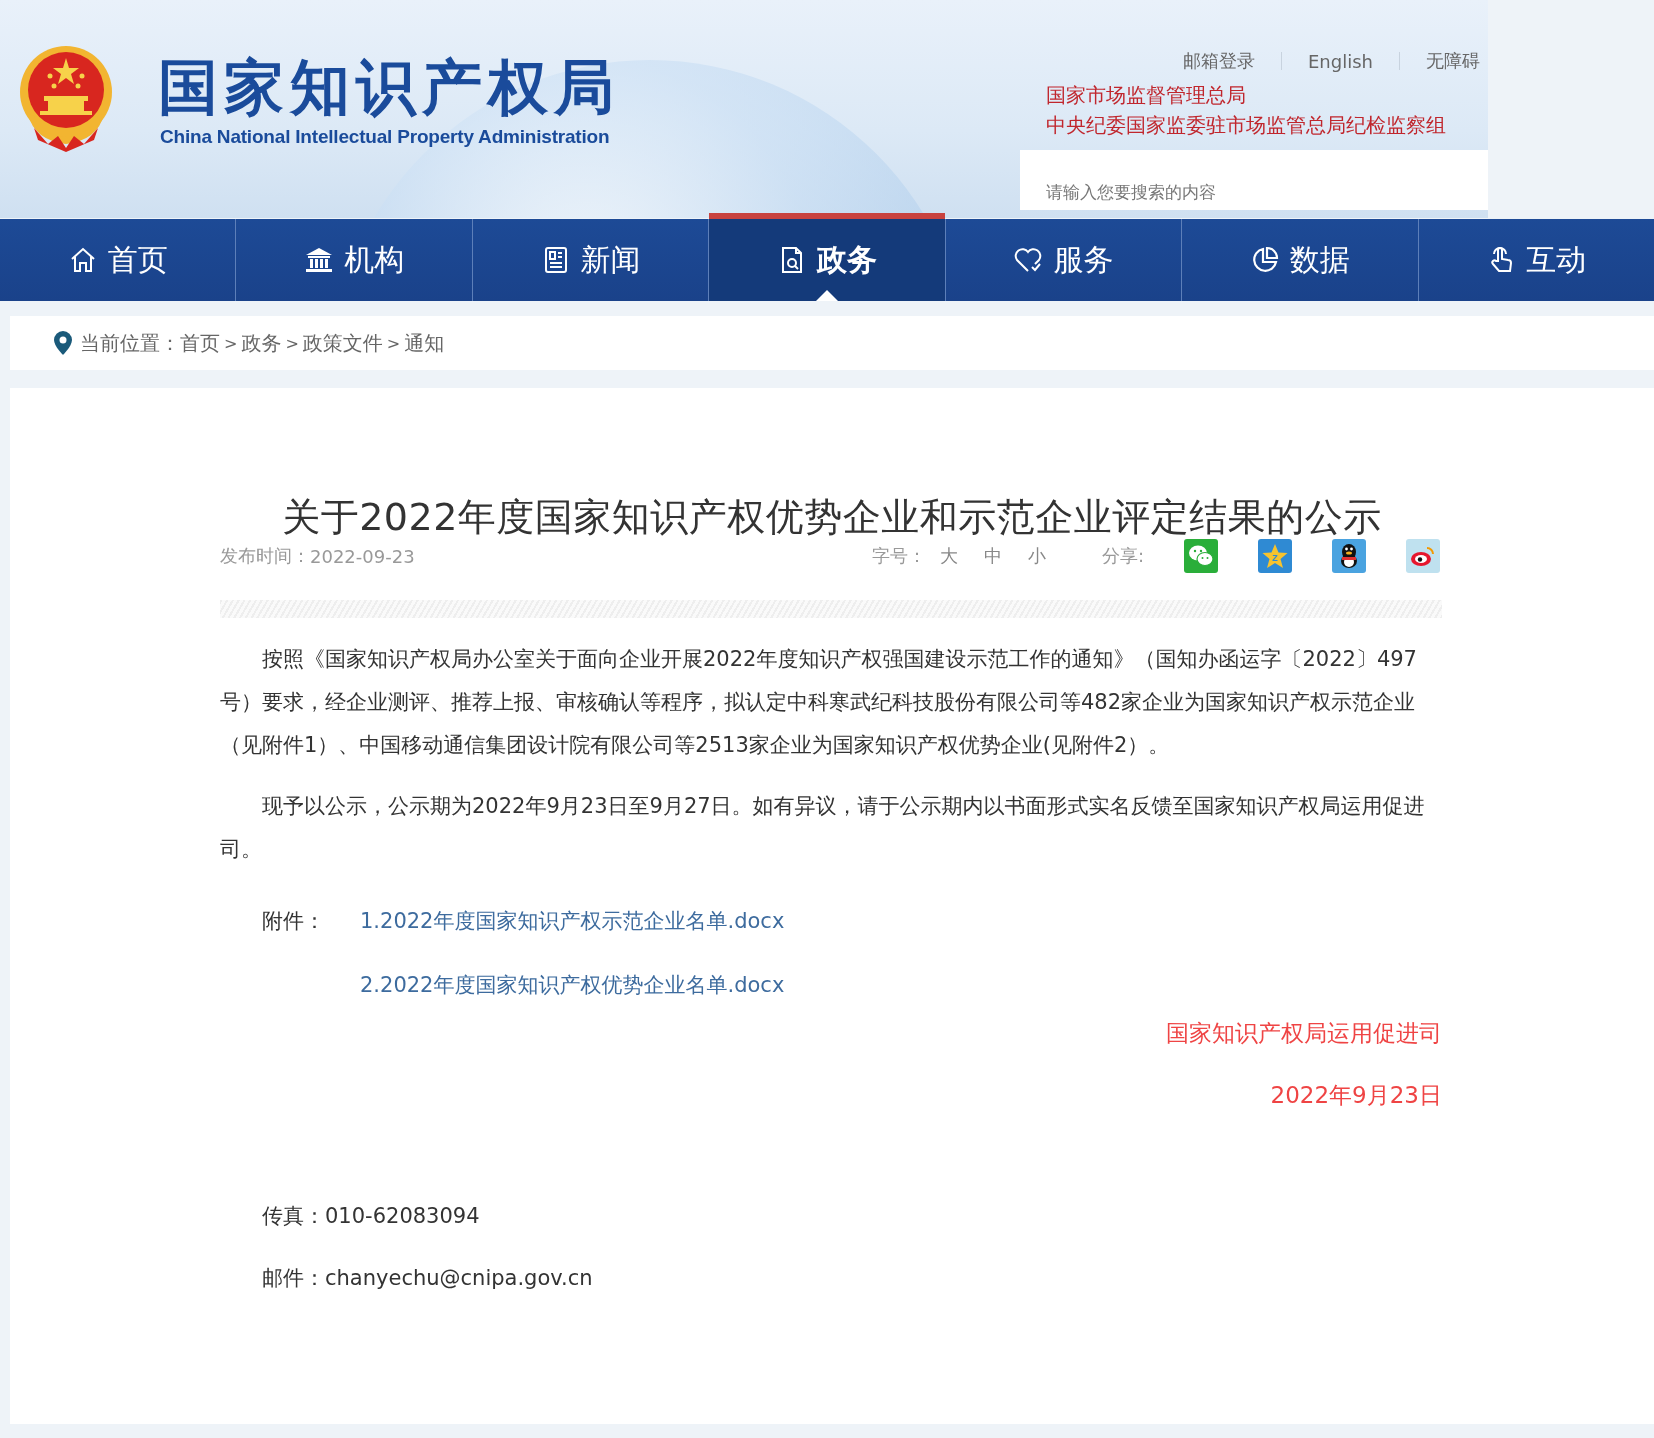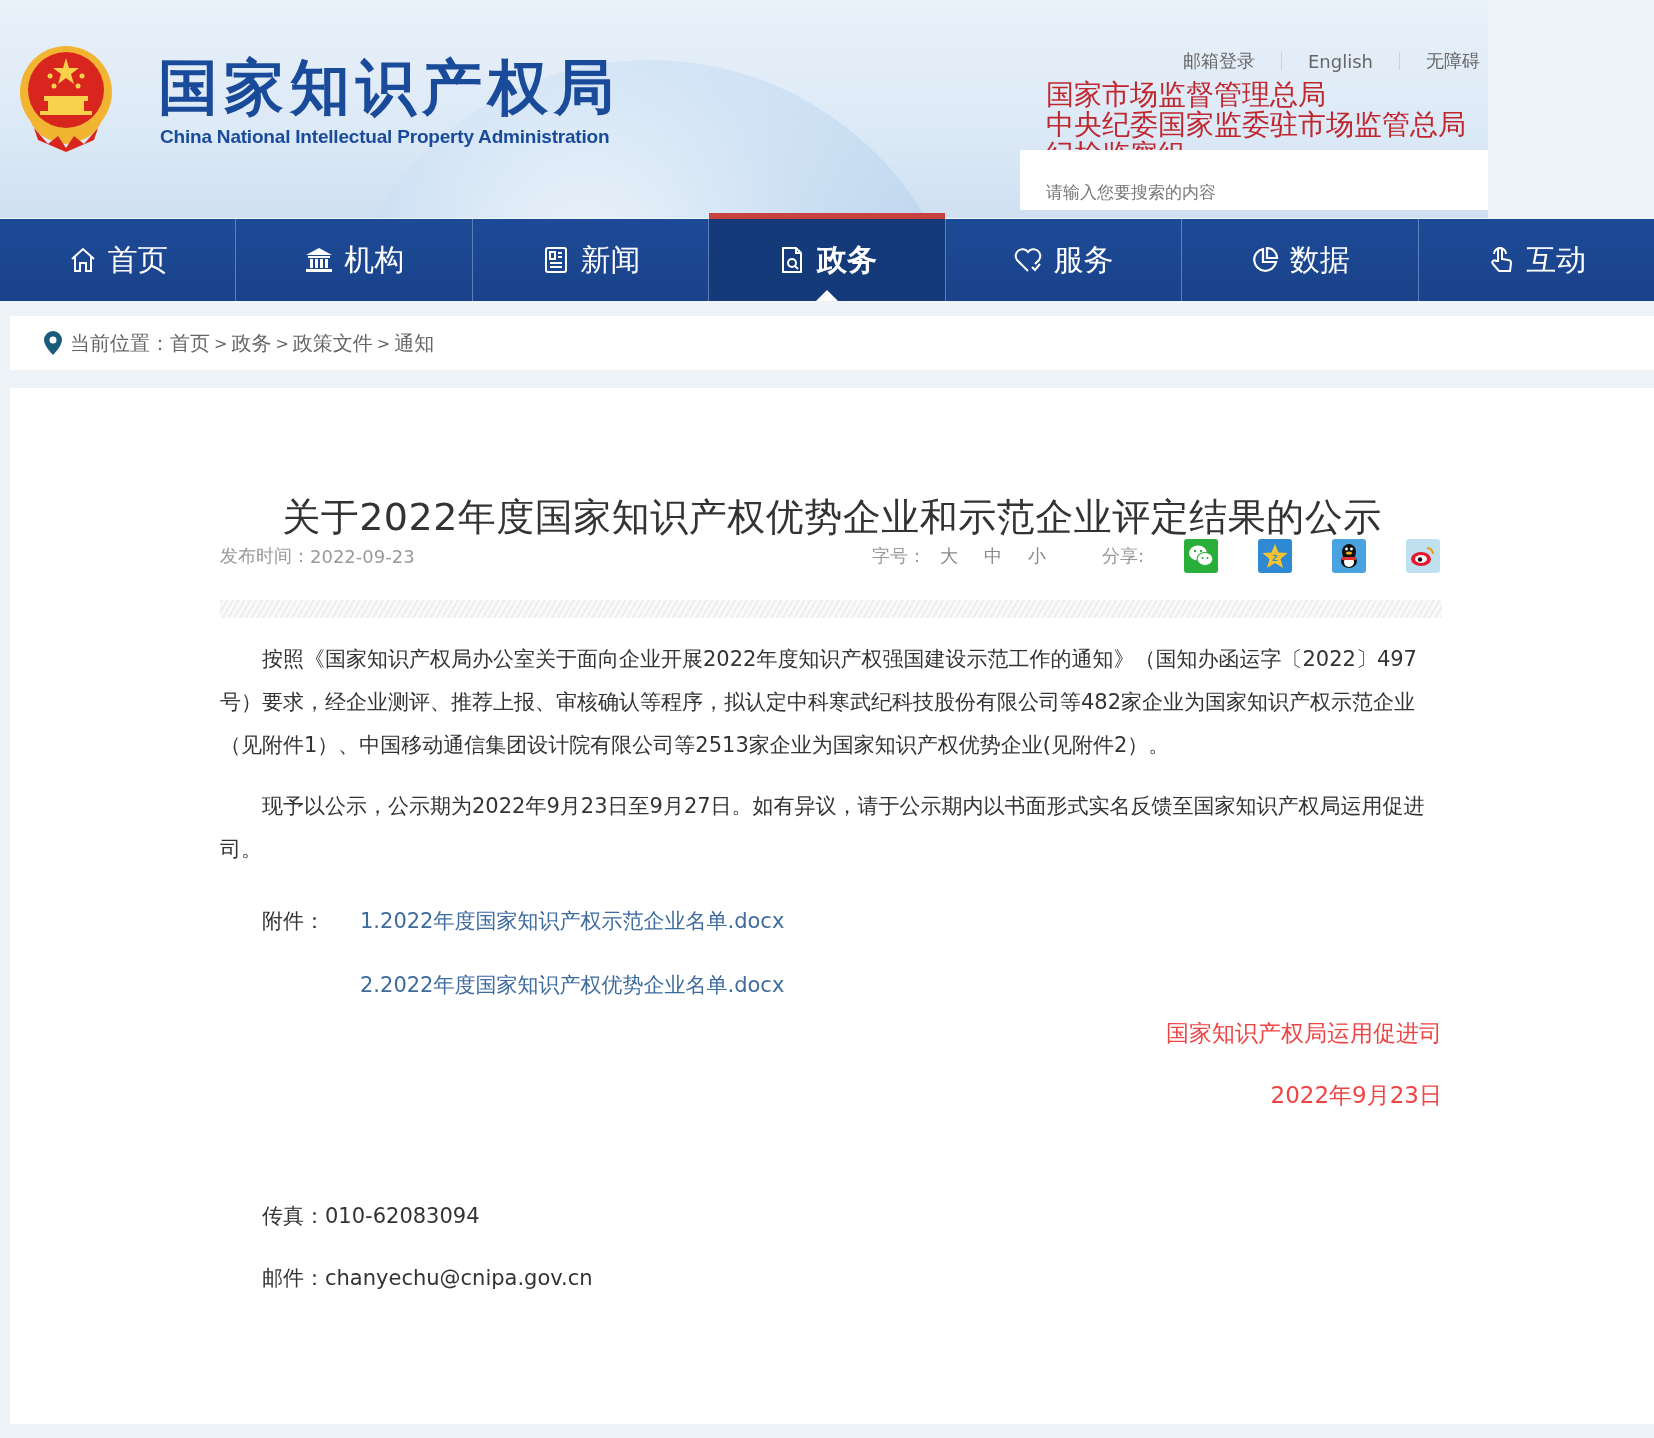--- a/index.html
+++ b/index.html
@@ -38,21 +38,21 @@
   }
   .top-links {
     position: absolute; right: 0; top: 48px; height: 26px;
     display: flex; align-items: center; font-size: 18px; color: #666;
   }
   .top-links .link { padding: 0 26px; }
   .top-links .link:last-child { padding-right: 8px; }
   .top-links .sep { width: 1px; height: 18px; background: #c8d3df; }
   .org-links {
     position: absolute; left: 1046px; top: 80px;
-    font-size: 28px; color: #c0262d; line-height: 30px;
+    font-size: 20px; color: #c0262d; line-height: 30px;
   }
   .search-box {
     position: absolute; left: 1020px; top: 150px; width: 626px; height: 60px;
     background: #fff; display: flex; align-items: center;
   }
   .search-box input {
     flex: 1; height: 100%; border: none; outline: none; background: transparent;
     padding-left: 26px; font-size: 17px; color: #666;
     font-family: "DejaVu Sans", sans-serif;
     margin-top: 24px;
@@ -81,21 +81,21 @@
   }
   .nav-item.active::after {
     content: ""; position: absolute; bottom: 0; left: 50%; transform: translateX(-50%);
     border-left: 11px solid transparent; border-right: 11px solid transparent;
     border-bottom: 11px solid #fff;
   }
   .nav-item svg { width: 30px; height: 30px; }
   
   .breadcrumb-bar {
     position: absolute; left: 10px; top: 316px; width: 1644px; height: 54px;
-    background: #fff; display: flex; align-items: center; padding-left: 34px;
+    background: #fff; display: flex; align-items: center; padding-left: 44px;
     font-size: 20px; color: #666;
   }
   .breadcrumb-bar .pin { margin-right: 8px; }
   .breadcrumb-bar .crumb { cursor: pointer; }
   .breadcrumb-bar .crumb-sep { margin: 0 4px; font-size: 16px; }
   
   .content {
     position: absolute; left: 10px; top: 388px; width: 1644px; height: 1036px;
     background: #fff;
   }

